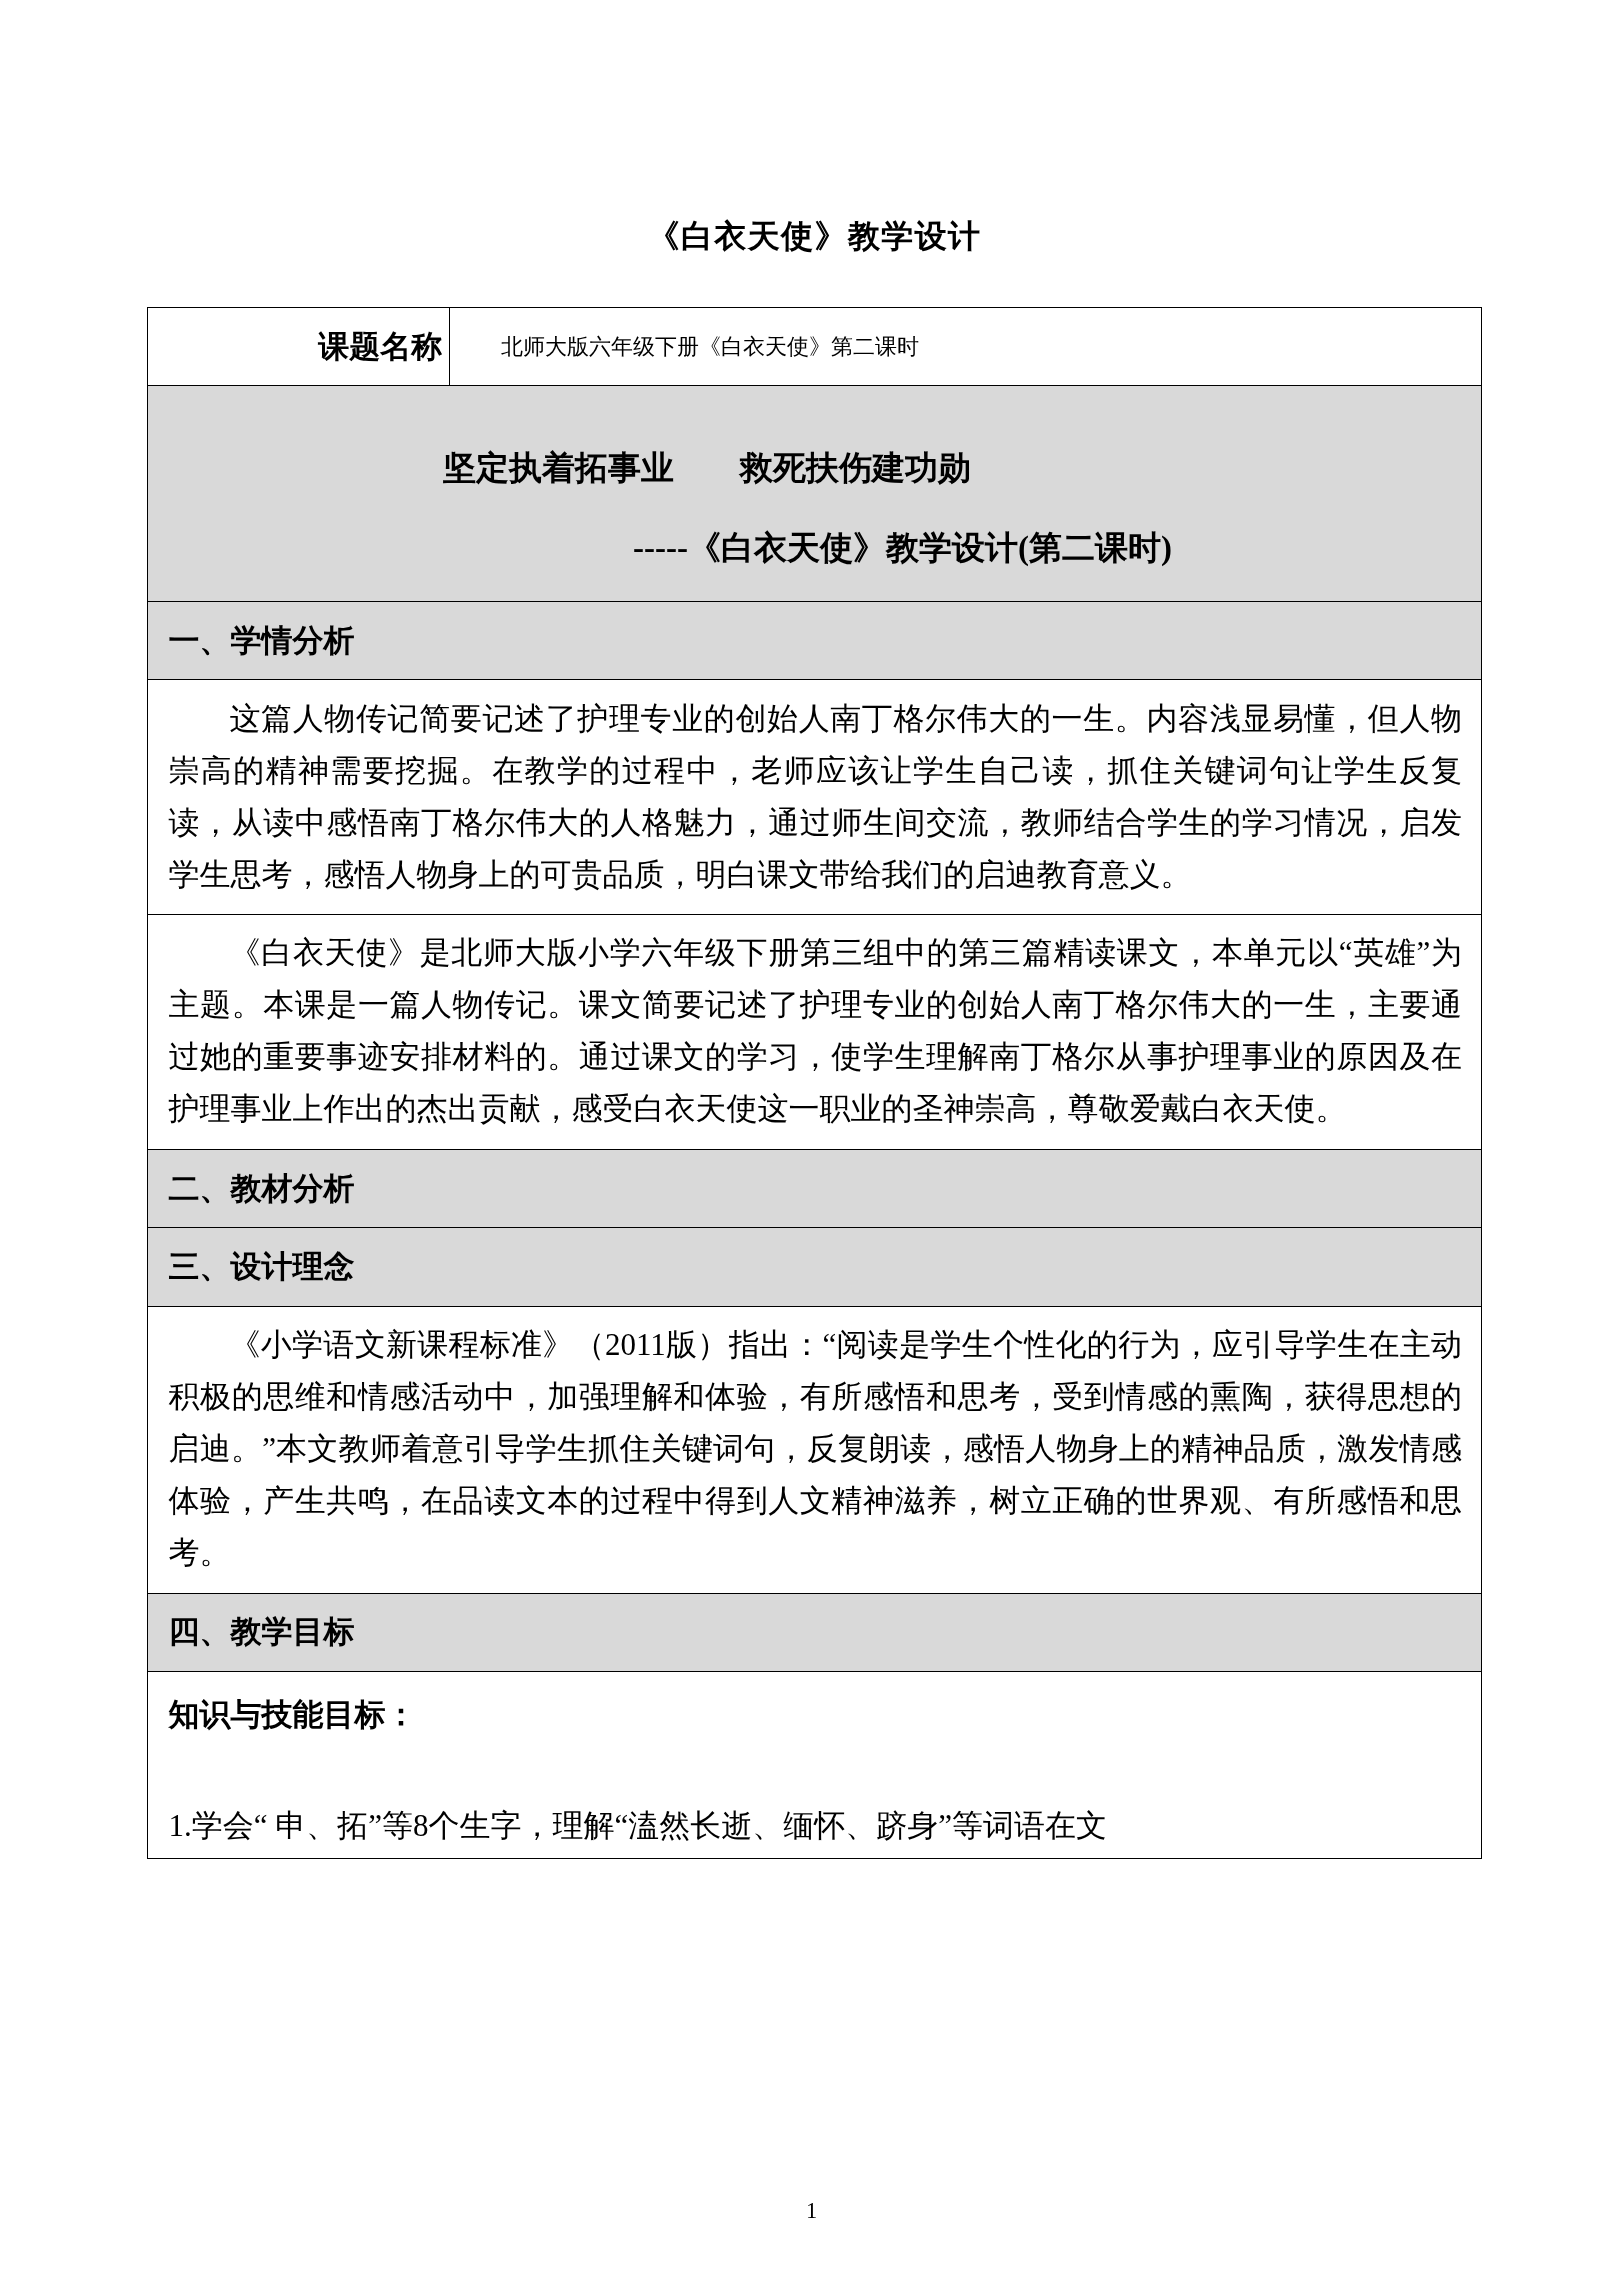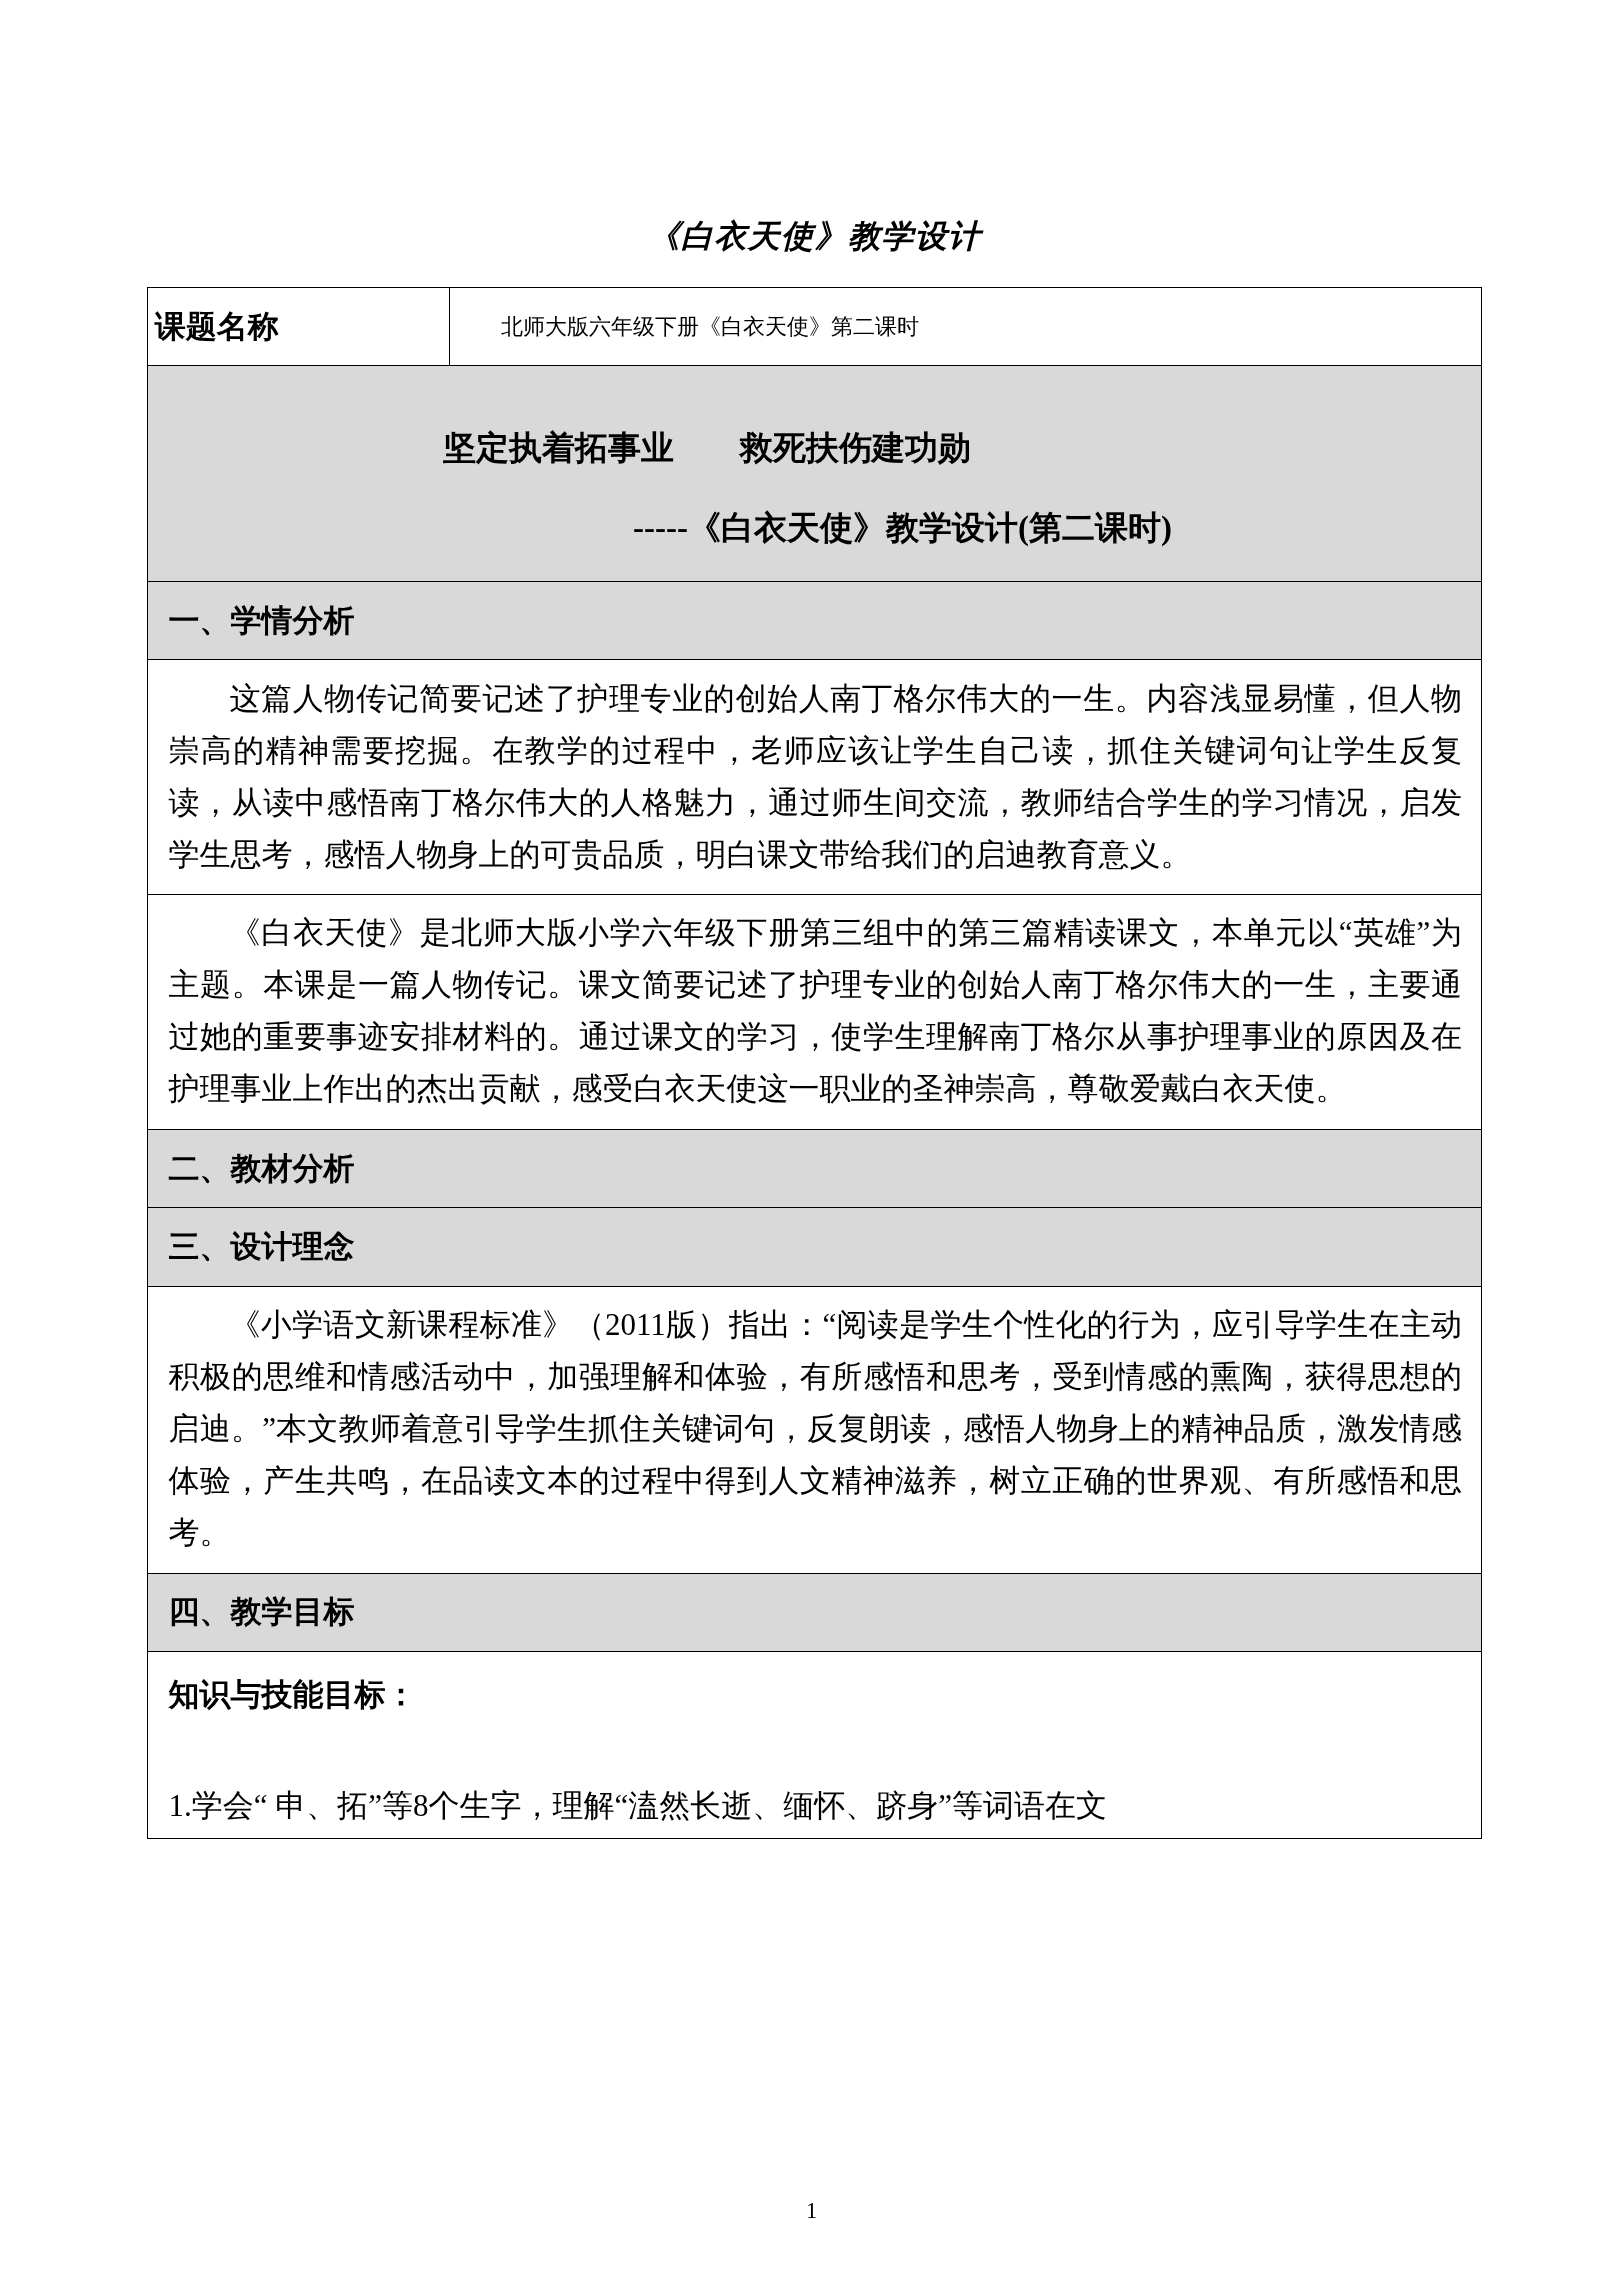--- a/index.html
+++ b/index.html
@@ -14,36 +14,35 @@
   .page {
     position: absolute;
     inset: 0;
     padding: 215px 141px 0 147px;
   }
   .doc-title {
     font-size: 32px;
     font-weight: bold;
     text-align: center;
     letter-spacing: 1.4px;
-    margin-bottom: 28px;
-    font-style: italic;
+    margin-bottom: 48px;
   }
   table.doc-table {
     width: 100%;
     border-collapse: collapse;
     table-layout: fixed;
   }
   td {
     border: 1.4px solid #000000;
     vertical-align: middle;
   }
   .gray { background: #d9d9d9; }
   .label-cell {
     width: 302px;
-    text-align: left;
+    text-align: right;
     font-weight: bold;
     font-size: 31px;
     padding: 17.7px 6.8px;
     font-family: Liberation Mono, monospace;
   }
   .value-cell {
     font-size: 22px;
     padding: 17.7px 13.6px 17.7px 51px;
   }
   .subtitle-cell {

